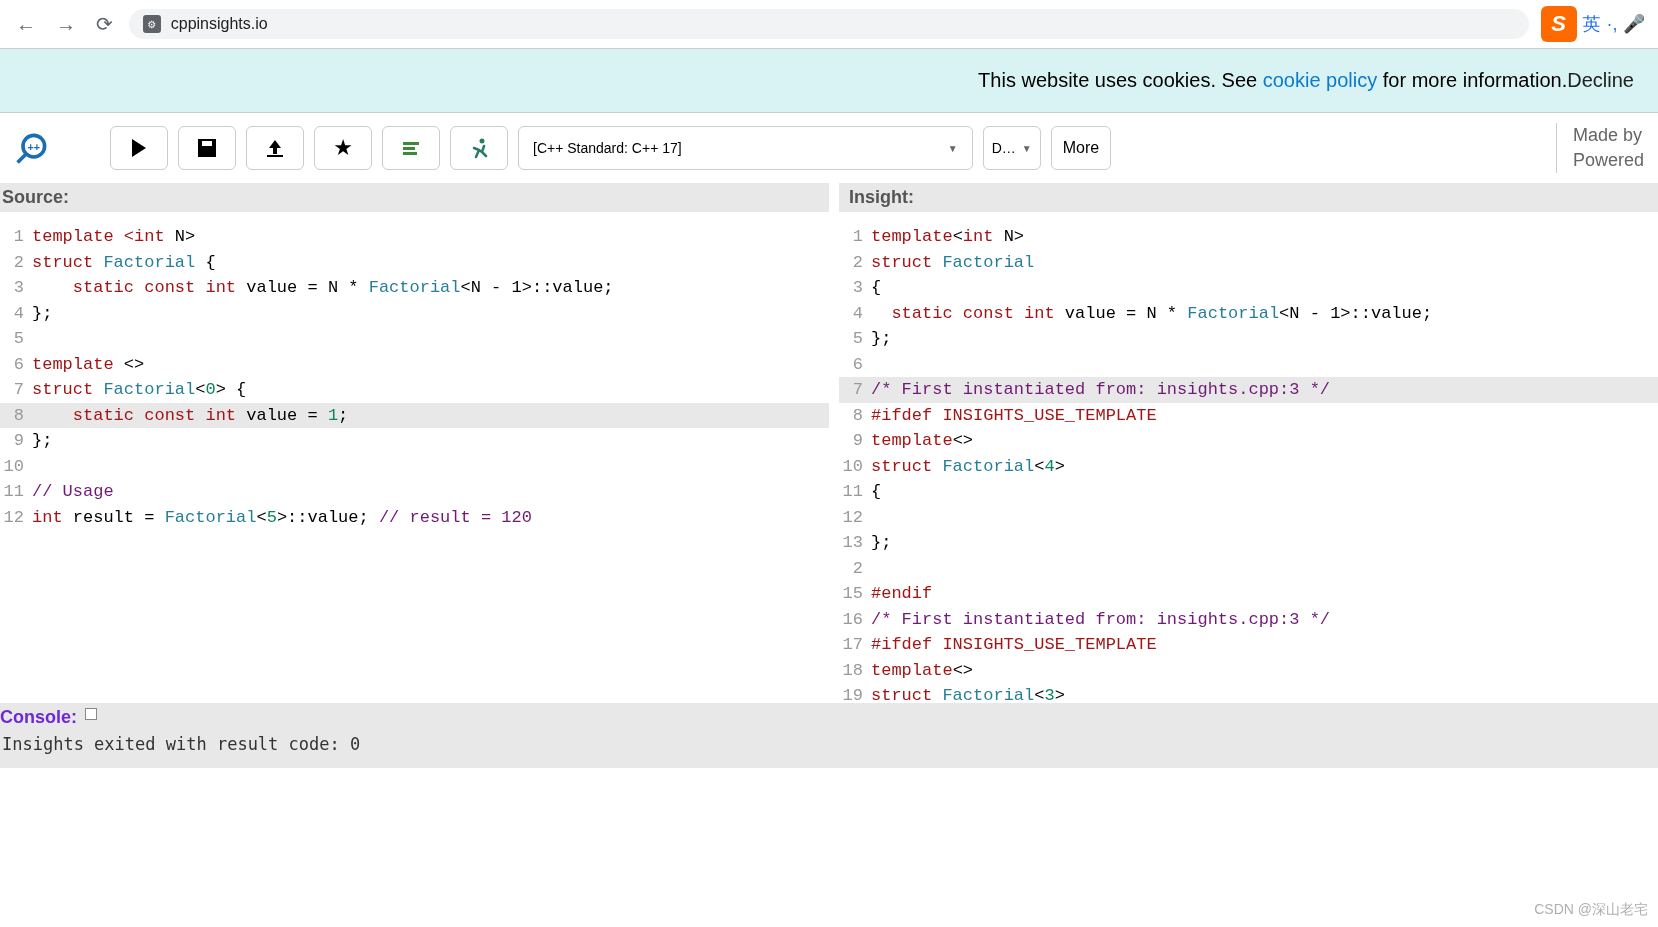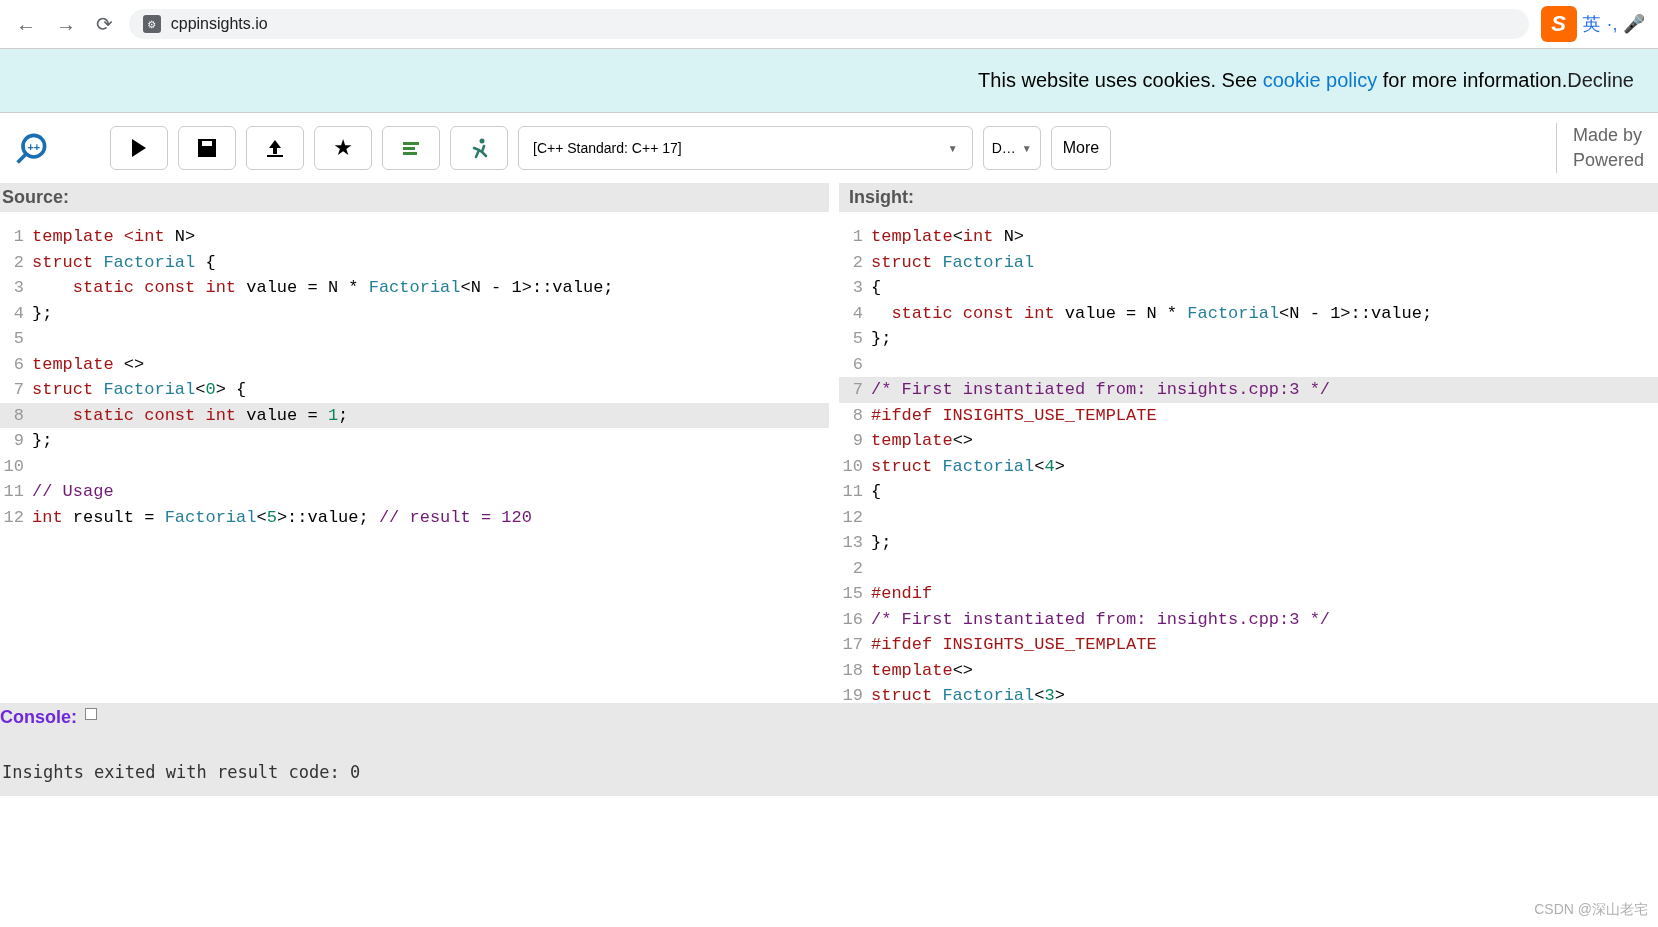--- a/index.html
+++ b/index.html
@@ -41,21 +41,21 @@
 
 .kw { color: #a31515; }
 .typ { color: #267f99; }
 .num { color: #098658; }
 .cmt { color: #701a75; }
 .pp { color: #a31515; }
 
 .console { background: #e8e8e8; }
 .console-hdr { display: flex; align-items: center; gap: 8px; padding: 4px 0 0 0; font-weight: bold; color: #6d28d9; font-size: 18px; }
 .chk { width: 12px; height: 12px; border: 1px solid #888; background: #fff; margin-bottom: 8px; }
-.console-out { font-family: Consolas, monospace; font-size: 17px; padding: 6px 2px 14px 2px; color: #333; margin-top: 28px; }
+.console-out { font-family: Consolas, monospace; font-size: 17px; padding: 6px 2px 14px 2px; color: #333; }
 
 .watermark { position: fixed; right: 10px; bottom: 8px; color: rgba(120,120,120,0.6); font-size: 14px; }
 
 .play-svg { width: 0; height: 0; border-left: 14px solid #000; border-top: 9px solid transparent; border-bottom: 9px solid transparent; }
 .save-svg { width: 18px; height: 18px; background: #000; position: relative; }
 .save-svg::after { content:''; position:absolute; top:2px; left:4px; width:10px; height:5px; background:#fff; }
 .up-svg { display:block; }
 .star-svg { font-size: 22px; }
 </style>
 </head>

